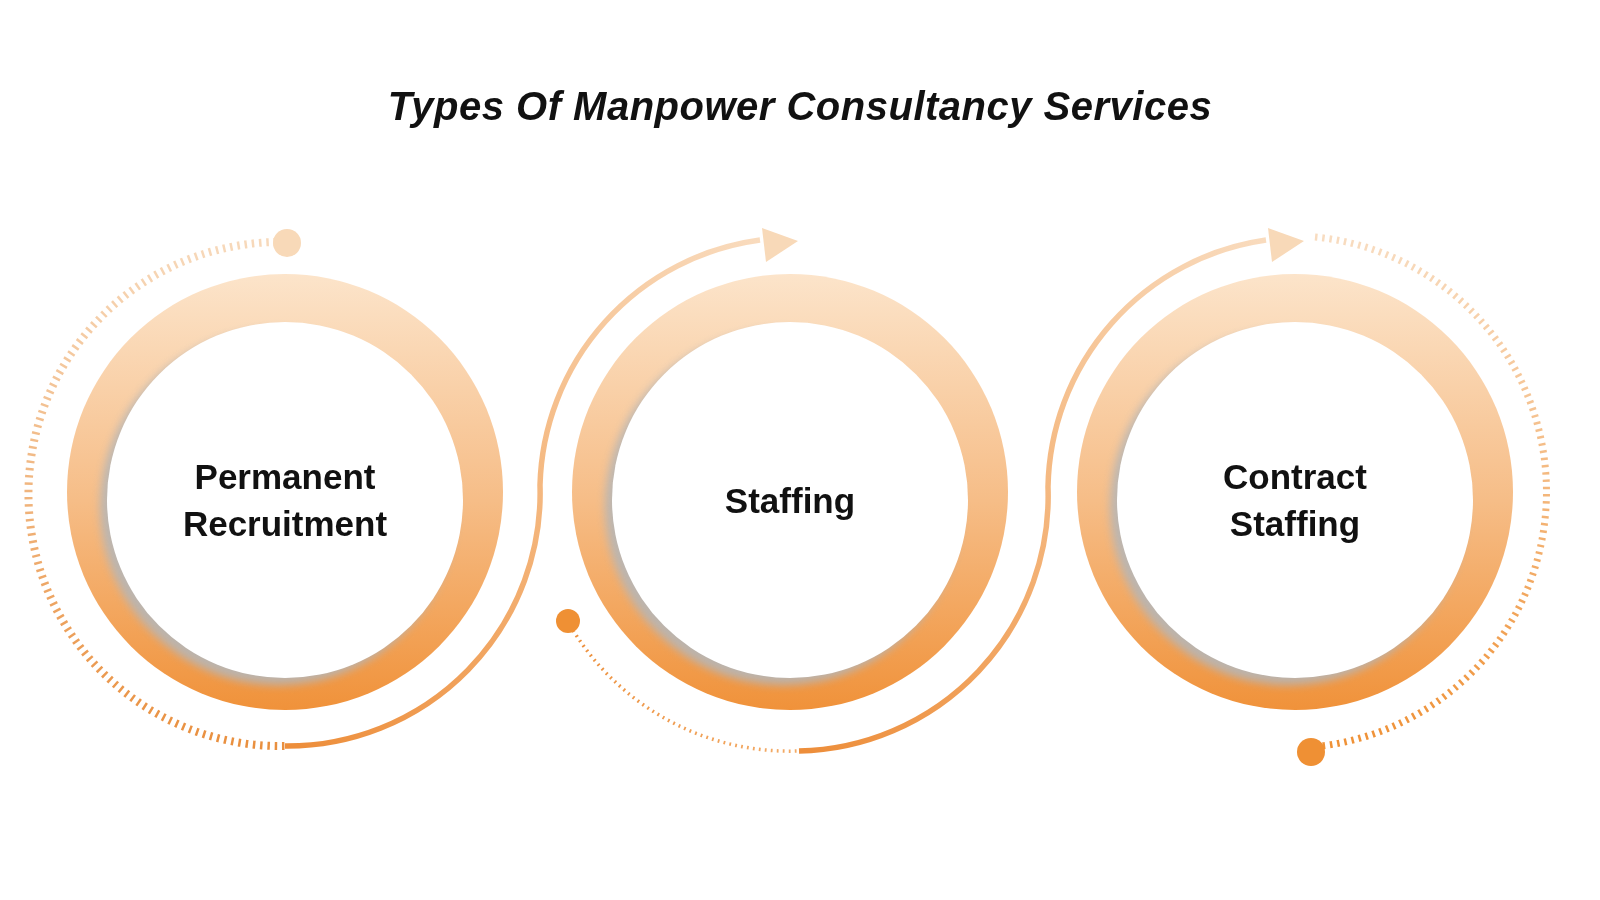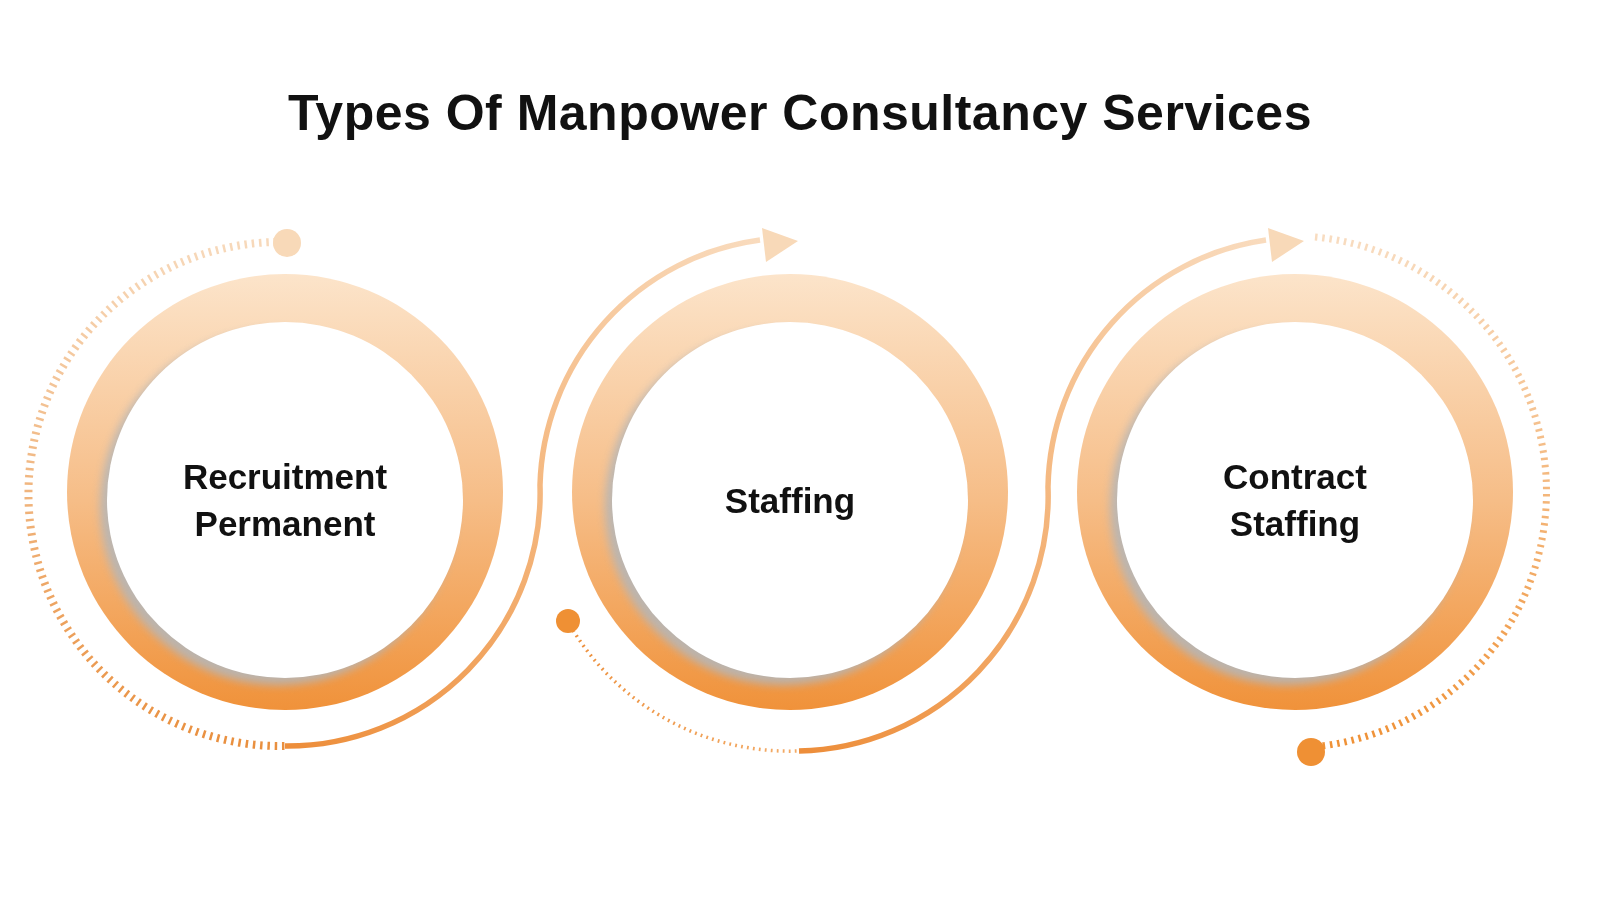--- a/index.html
+++ b/index.html
@@ -2,22 +2,23 @@
 <html><head>
 <meta charset="utf-8">
 <style>
   html,body{margin:0;padding:0;background:#ffffff;}
   .stage{
     position:relative;width:1600px;height:900px;background:#ffffff;
     font-family:"Liberation Sans",sans-serif;overflow:hidden;
   }
   .title{
     position:absolute;top:84px;left:0;width:100%;
-    text-align:center;font-size:50px;font-weight:700;color:#111111;
+    text-align:center;font-size:40px;font-weight:700;color:#111111;
     letter-spacing:0.5px;
+    font-style:italic;
   }
   .flow-svg{position:absolute;left:0;top:0;width:1600px;height:900px;}
   .service{position:absolute;width:436px;height:436px;}
   .ring{
     position:absolute;left:0;top:0;width:436px;height:436px;border-radius:50%;
     background:linear-gradient(180deg,#fce4ca 0%,#f6bd87 52%,#f0923a 100%);
   }
   .shadow-disc{
     position:absolute;left:33px;top:55px;width:356px;height:356px;border-radius:50%;
     background:#b6b6b6;filter:blur(4px);opacity:0.9;
@@ -84,22 +85,22 @@
     <circle cx="1311" cy="752" r="14" fill="#ef9034"></circle>
   </svg>
 
   <div class="title">Types Of Manpower Consultancy Services</div>
 
   <div class="service service-1">
     <div class="ring"></div>
     <div class="shadow-disc"></div>
     <div class="disc"></div>
     <div class="label">
+      <div>Permanent</div>
       <div>Recruitment</div>
-      <div>Permanent</div>
     </div>
   </div>
 
   <div class="service service-2">
     <div class="ring"></div>
     <div class="shadow-disc"></div>
     <div class="disc"></div>
     <div class="label">
       <div>Staffing</div>
     </div>

